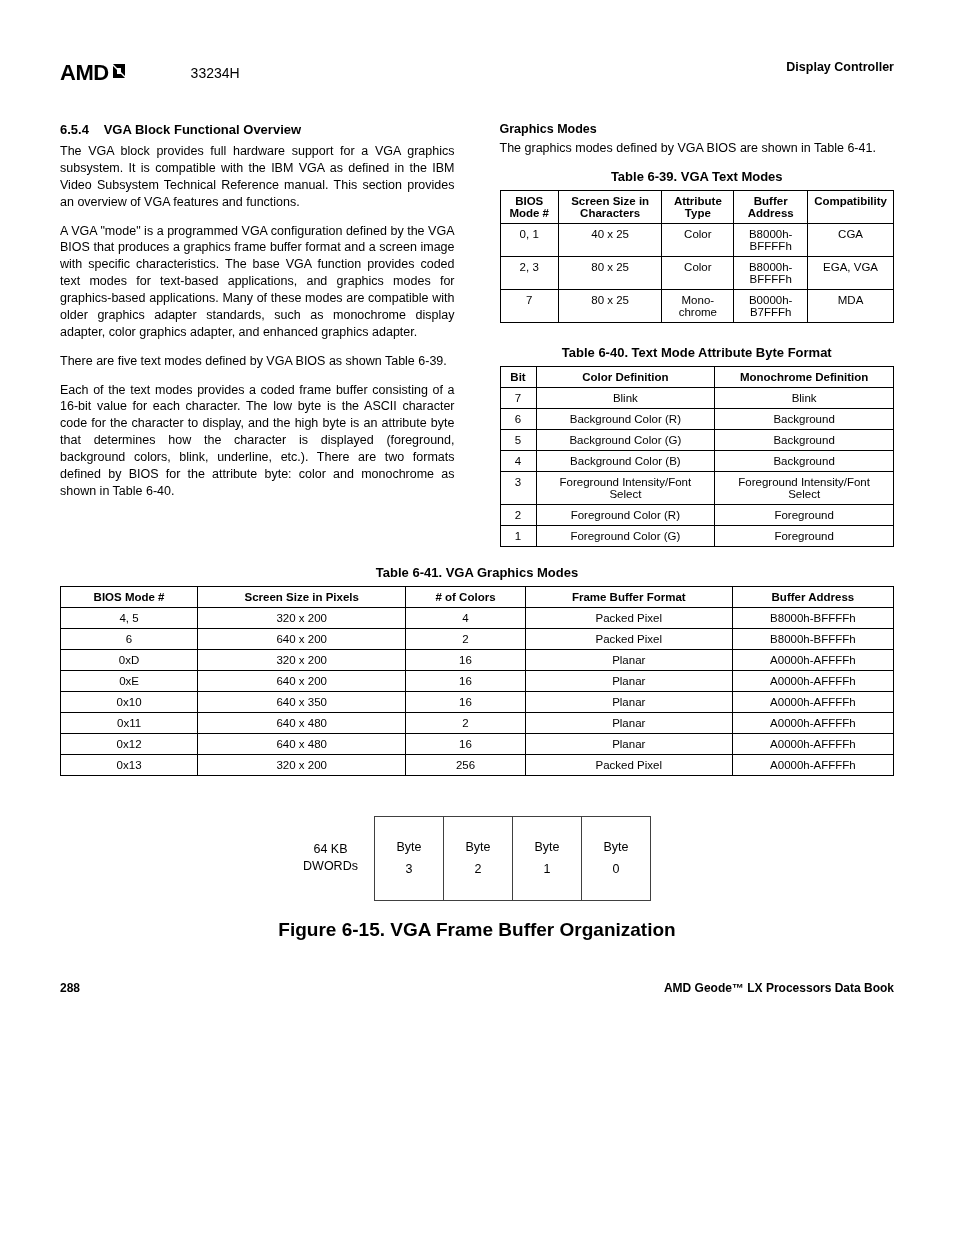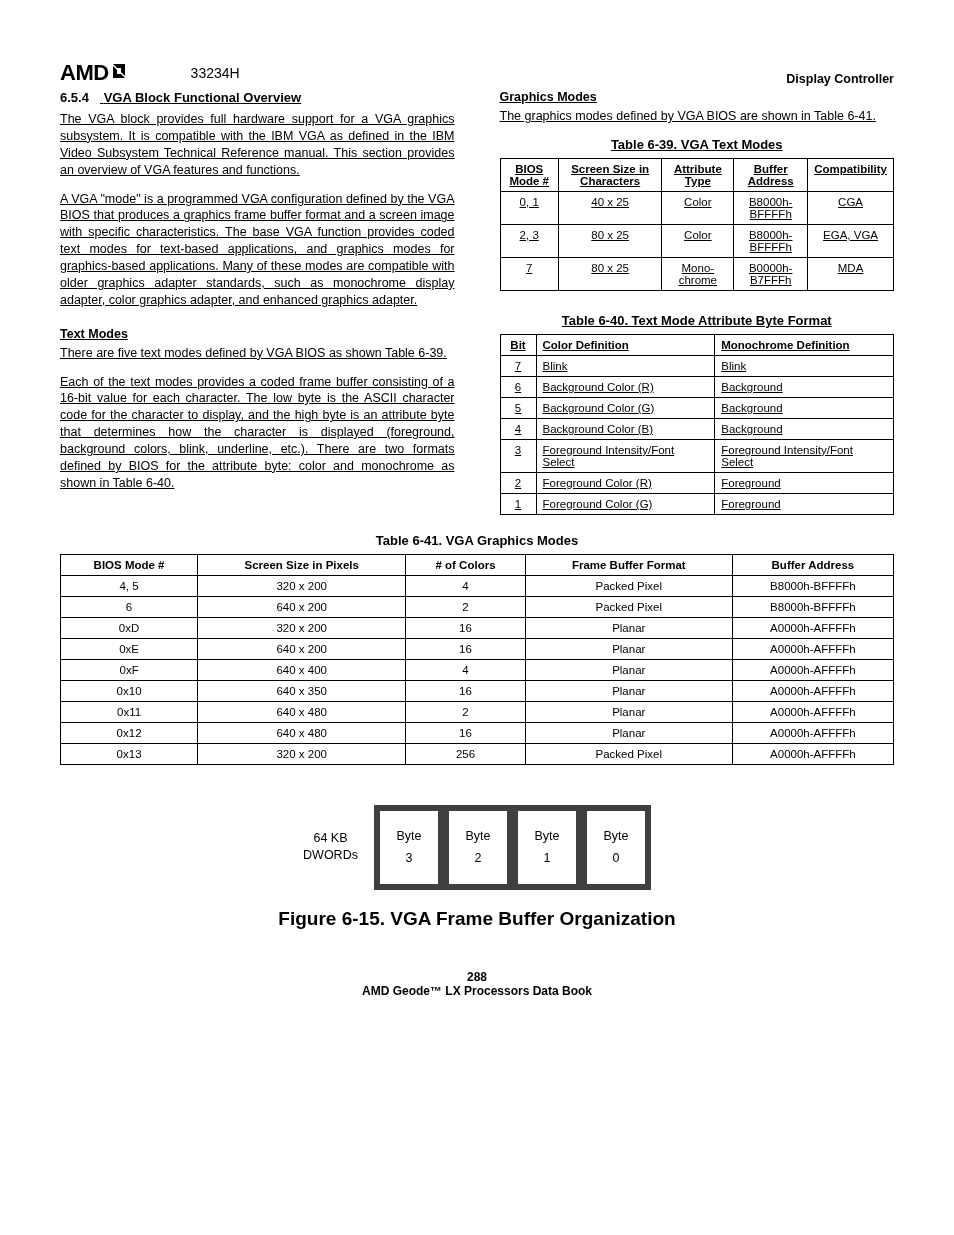--- a/index.html
+++ b/index.html
@@ -8,74 +8,73 @@
     font-size: 12.5px;
     color: #000;
     margin: 0;
     padding: 60px 60px 50px 60px;
     width: 954px;
     background: #fff;
   }
   .header-row {
     display: flex;
     justify-content: space-between;
-    align-items: flex-end;
-    margin-bottom: 4px;
+    align-items: flex-start;
+    margin-bottom: 36px;
   }
   .logo {
     font-family: Arial, sans-serif;
     font-weight: 900;
     font-size: 22px;
     letter-spacing: -0.5px;
     display: flex;
     align-items: center;
   }
   .logo-mark {
     display: inline-block;
     margin-left: 2px;
   }
   .doc-number { font-size: 14px; margin-left: 60px; }
   .header-title { font-weight: bold; font-size: 12.5px; }
   .two-col {
     display: flex;
     gap: 45px;
-    text-decoration: underline;
   }
   .col { flex: 1; }
   h3.sec { font-size: 13px; font-weight: bold; margin: 0 0 6px 0; }
   h3.sec .num { display: inline-block; min-width: 40px; }
   p { margin: 0 0 12px 0; text-align: justify; line-height: 1.35; }
   .subhead { font-weight: bold; font-size: 12.5px; margin: 18px 0 4px 0; }
   .subhead .num { display:inline-block; min-width:46px; }
   .table-caption { font-weight: bold; text-align: center; font-size: 13px; margin: 8px 0 6px 0; }
   table { border-collapse: collapse; width: 100%; font-size: 11.5px; }
   th, td { border: 1px solid #000; padding: 4px 6px; text-align: left; vertical-align: top; }
   th { font-weight: bold; text-align: center; }
   .wide-table td, .wide-table th { text-align: center; }
   .fig-wrap { margin-top: 40px; text-align: center; }
   .byte-row { display: inline-flex; align-items: center; gap: 16px; justify-content: space-between; }
   .byte-label { font-size: 12.5px; text-align: center; line-height: 1.4; }
   .byte-boxes { display: flex; }
   .byte-box {
-    border: 6px solid #404040;
+    border: 1px solid #404040;
     width: 70px; height: 85px;
     display: flex; flex-direction: column; justify-content: center; align-items: center;
     font-size: 12.5px;
     margin-left: -1px;
   }
   .byte-box:first-child { margin-left: 0; }
   .fig-caption { font-weight: bold; text-align: center; font-size: 19px; margin-top: 18px; }
   .footer-row {
     display: flex; justify-content: space-between; align-items: center;
-    margin-top: 40px; border-top: none; flex-direction: column;
+    margin-top: 40px; border-top: none;
   }
   .page-num { font-weight: bold; font-size: 12px; }
   .footer-title { font-weight: bold; font-size: 12px; }
   .t39 th, .t39 td { text-align: center; }
-  .t40 th, .t40 td { text-align: left; }
+  .t40 th, .t40 td { text-align: center; }
   .t40 th:first-child, .t40 td:first-child { text-align:center; width:36px; }
 </style>
 </head>
 <body>
 
 <div class="header-row">
   <div style="display:flex;align-items:center;">
     <div class="logo">
       <span>AMD</span>
       <span class="logo-mark">
@@ -93,21 +92,20 @@
 
   <div class="col">
     <h3 class="sec">
       <span class="num">6.5.4</span>
       <span>VGA Block Functional Overview</span>
     </h3>
     <p>The VGA block provides full hardware support for a VGA graphics subsystem. It is compatible with the IBM VGA as defined in the IBM Video Subsystem Technical Reference manual. This section provides an overview of VGA features and functions.</p>
 
     <p>A VGA "mode" is a programmed VGA configuration defined by the VGA BIOS that produces a graphics frame buffer format and a screen image with specific characteristics. The base VGA function provides coded text modes for text-based applications, and graphics modes for graphics-based applications. Many of these modes are compatible with older graphics adapter standards, such as monochrome display adapter, color graphics adapter, and enhanced graphics adapter.</p>
 
-    <div class="subhead">Text Modes</div>
     <p>There are five text modes defined by VGA BIOS as shown Table 6-39.</p>
     <p>Each of the text modes provides a coded frame buffer consisting of a 16-bit value for each character. The low byte is the ASCII character code for the character to display, and the high byte is an attribute byte that determines how the character is displayed (foreground, background colors, blink, underline, etc.). There are two formats defined by BIOS for the attribute byte: color and monochrome as shown in Table 6-40.</p>
   </div>
 
   <div class="col">
     <div class="subhead" style="margin-top:0;">Graphics Modes</div>
     <p>The graphics modes defined by VGA BIOS are shown in Table 6-41.</p>
 
     <div class="table-caption">Table 6-39.  VGA Text Modes</div>
     <table class="t39">
@@ -227,27 +225,20 @@
         <td>0xD</td>
         <td>320 x 200</td>
         <td>16</td>
         <td>Planar</td>
         <td>A0000h-AFFFFh</td>
       </tr>
       <tr>
         <td>0xE</td>
         <td>640 x 200</td>
         <td>16</td>
-        <td>Planar</td>
-        <td>A0000h-AFFFFh</td>
-      </tr>
-      <tr>
-        <td>0xF</td>
-        <td>640 x 400</td>
-        <td>4</td>
         <td>Planar</td>
         <td>A0000h-AFFFFh</td>
       </tr>
       <tr>
         <td>0x10</td>
         <td>640 x 350</td>
         <td>16</td>
         <td>Planar</td>
         <td>A0000h-AFFFFh</td>
       </tr>

